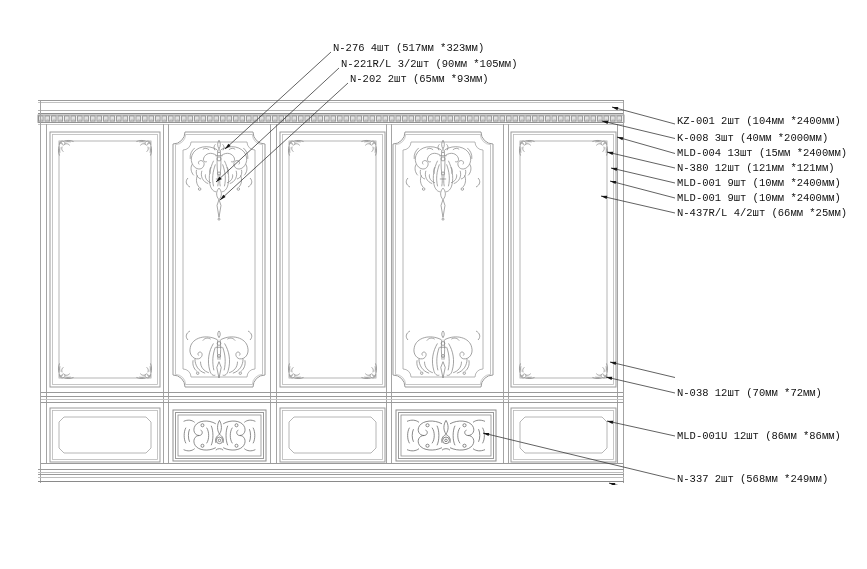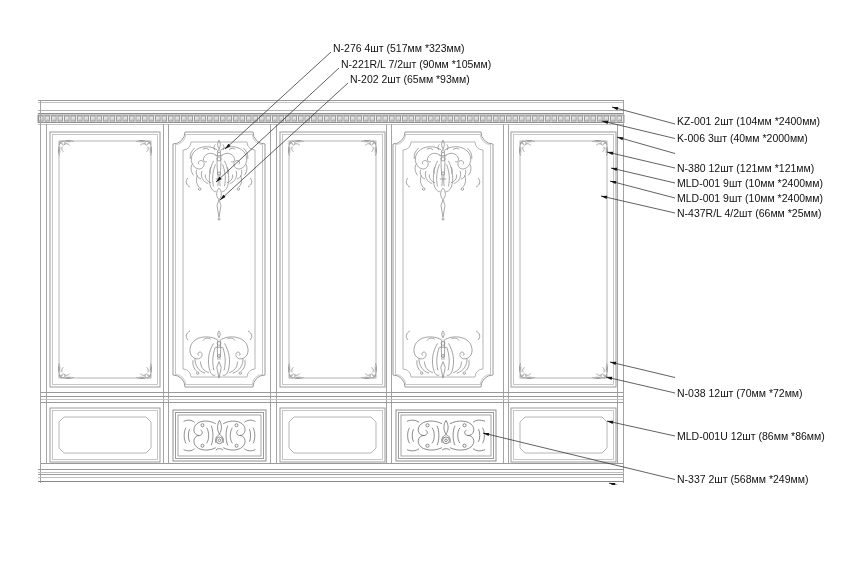--- a/index.html
+++ b/index.html
@@ -1,19 +1,19 @@
 <!DOCTYPE html>
 <html><head>
 <meta charset="utf-8">
 <title>Wall paneling elevation</title>
 <style>
   html,body{margin:0;padding:0;background:#fff;}
   .canvas{
     position:relative;width:867px;height:485px;background:#fff;overflow:hidden;
-    font-family:Liberation Sans, sans-serif;
+    font-family:Liberation Mono, monospace;
   }
   .canvas svg{position:absolute;left:0;top:0;}
   .label{
     position:absolute;font-size:10.5px;line-height:13px;color:#111;
     white-space:pre;letter-spacing:0px;
   }
 </style>
 </head>
 <body>
 
@@ -261,25 +261,26 @@
     <line x1="601" y1="196" x2="675" y2="213" marker-start="url(#arr)"></line>
     <line x1="610" y1="362" x2="675" y2="377.5" marker-start="url(#arr)"></line>
     <line x1="606" y1="377" x2="675" y2="393" marker-start="url(#arr)"></line>
     <line x1="607" y1="421" x2="675" y2="436" marker-start="url(#arr)"></line>
     <line x1="483" y1="433" x2="675" y2="479.5" marker-start="url(#arr)"></line>
     <line x1="609" y1="483" x2="675" y2="500.5" marker-start="url(#arr)"></line>
   </g>
 </svg>
 
 <div class="label" style="left:333px;top:42px">N-276 4шт (517мм *323мм)</div>
-<div class="label" style="left:341px;top:58px">N-221R/L 7/2шт (90мм *105мм)</div>
+<div class="label" style="left:341px;top:58px">N-221R/L 3/2шт (90мм *105мм)</div>
 <div class="label" style="left:350px;top:73px">N-202 2шт (65мм *93мм)</div>
 
 <div class="label" style="left:677px;top:115px">KZ-001 2шт (104мм *2400мм)</div>
-<div class="label" style="left:677px;top:132px">K-006 3шт (40мм *2000мм)</div>
+<div class="label" style="left:677px;top:132px">K-008 3шт (40мм *2000мм)</div>
+<div class="label" style="left:677px;top:147px">MLD-004 13шт (15мм *2400мм)</div>
 <div class="label" style="left:677px;top:162px">N-380 12шт (121мм *121мм)</div>
 <div class="label" style="left:677px;top:177px">MLD-001 9шт (10мм *2400мм)</div>
 <div class="label" style="left:677px;top:192px">MLD-001 9шт (10мм *2400мм)</div>
 <div class="label" style="left:677px;top:207px">N-437R/L 4/2шт (66мм *25мм)</div>
 <div class="label" style="left:677px;top:387px">N-038 12шт (70мм *72мм)</div>
 <div class="label" style="left:677px;top:430px">MLD-001U 12шт (86мм *86мм)</div>
 <div class="label" style="left:677px;top:473px">N-337 2шт (568мм *249мм)</div>
 
 </div>
 

